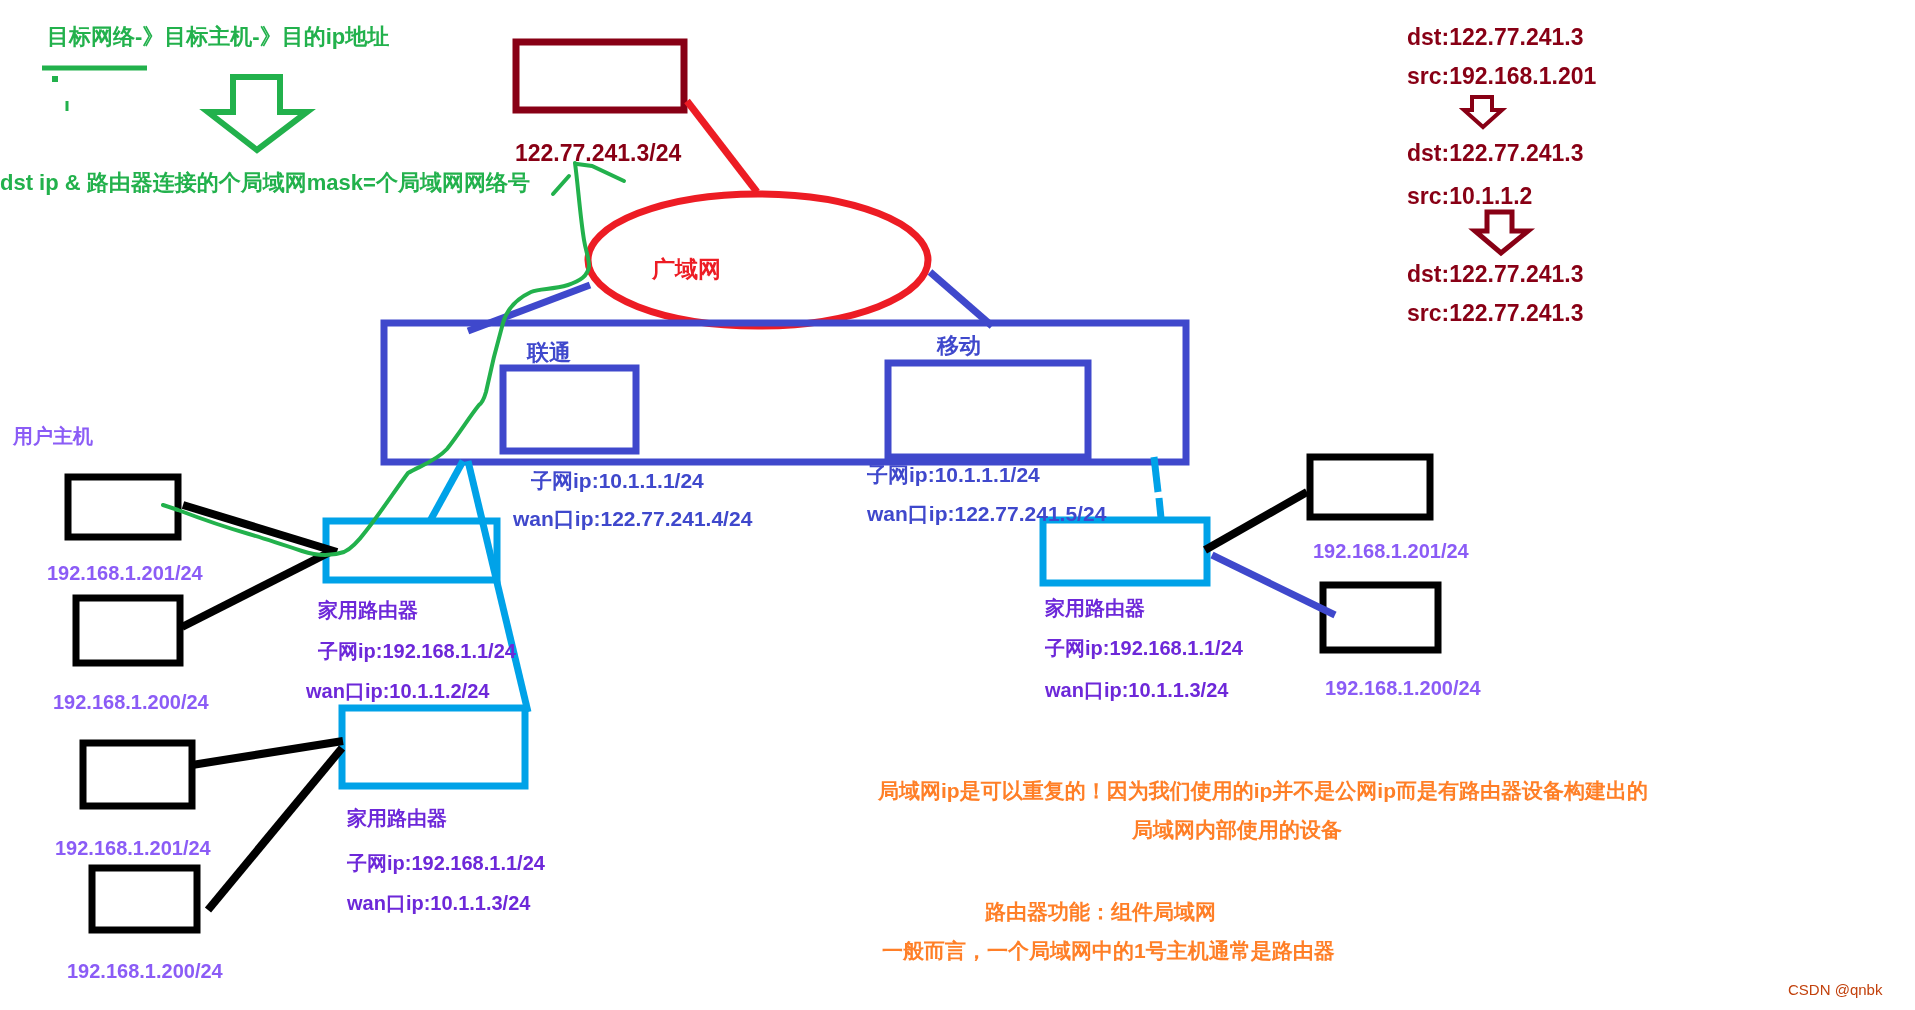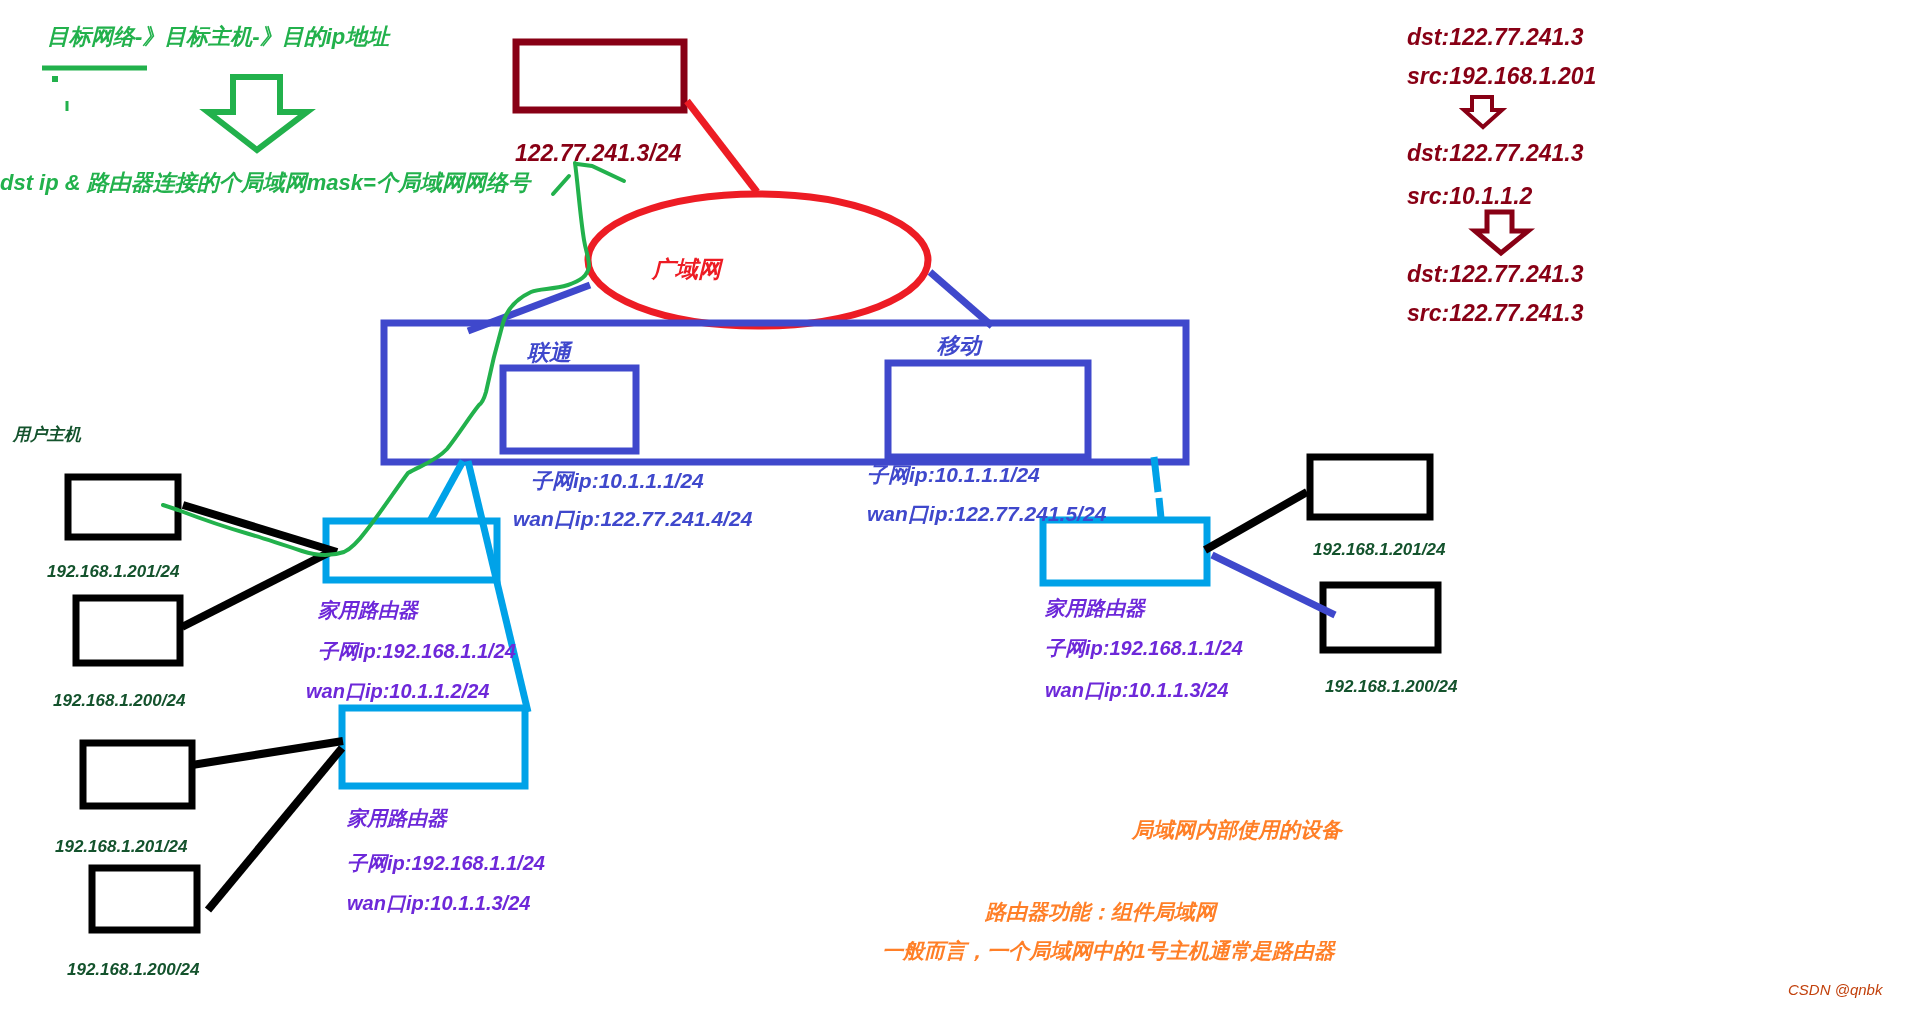--- a/index.html
+++ b/index.html
@@ -2,31 +2,30 @@
 <html><head>
 <meta charset="utf-8">
 <style>
   html,body{margin:0;padding:0;background:#ffffff;}
   #canvas{
     position:relative;
     width:1915px;height:1010px;
     background:#ffffff;
     font-family:"Liberation Sans","DejaVu Sans",sans-serif;
     overflow:hidden;
-    font-style:italic;
   }
   #shapes{position:absolute;left:0;top:0;}
   .t{position:absolute;font-weight:bold;white-space:nowrap;line-height:1.15;}
   .green{color:#22B14C;font-size:22px;}
   .darkred{color:#880015;font-size:23px;}
   .red{color:#ED1C24;font-size:23px;}
   .blue{color:#3F48CC;font-size:22px;}
   .blue-sm{color:#3F48CC;font-size:21px;margin-left:24px;}
   .cyan{color:#6d28d9;font-size:20px;}
-  .black{color:#14532d;font-size:17px;}
+  .black{color:#8b5cf6;font-size:20px;}
   .orange{color:#FF7F27;font-size:21px;}
   .watermark{color:#c2410c;font-size:15px;font-weight:normal;}
 </style>
 </head>
 <body>
 
 <div id="canvas">
 
   <svg id="shapes" width="1915" height="1010" viewBox="0 0 1915 1010">
 
@@ -114,18 +113,19 @@
   <span class="t cyan" style="left:318px;top:599px;">家用路由器</span>
   <span class="t cyan" style="left:318px;top:640px;">子网ip:192.168.1.1/24</span>
   <span class="t cyan" style="left:306px;top:680px;">wan口ip:10.1.1.2/24</span>
   <span class="t cyan" style="left:347px;top:807px;">家用路由器</span>
   <span class="t cyan" style="left:347px;top:852px;">子网ip:192.168.1.1/24</span>
   <span class="t cyan" style="left:347px;top:892px;">wan口ip:10.1.1.3/24</span>
   <span class="t cyan" style="left:1045px;top:597px;">家用路由器</span>
   <span class="t cyan" style="left:1045px;top:637px;">子网ip:192.168.1.1/24</span>
   <span class="t cyan" style="left:1045px;top:679px;">wan口ip:10.1.1.3/24</span>
 
+  <span class="t orange" style="left:878px;top:779px;">局域网ip是可以重复的！因为我们使用的ip并不是公网ip而是有路由器设备构建出的</span>
   <span class="t orange" style="left:1132px;top:818px;">局域网内部使用的设备</span>
   <span class="t orange" style="left:985px;top:900px;">路由器功能：组件局域网</span>
   <span class="t orange" style="left:882px;top:939px;">一般而言，一个局域网中的1号主机通常是路由器</span>
 
   <span class="t watermark" style="left:1788px;top:981px;">CSDN @qnbk</span>
 </div>
 
 </body></html>

